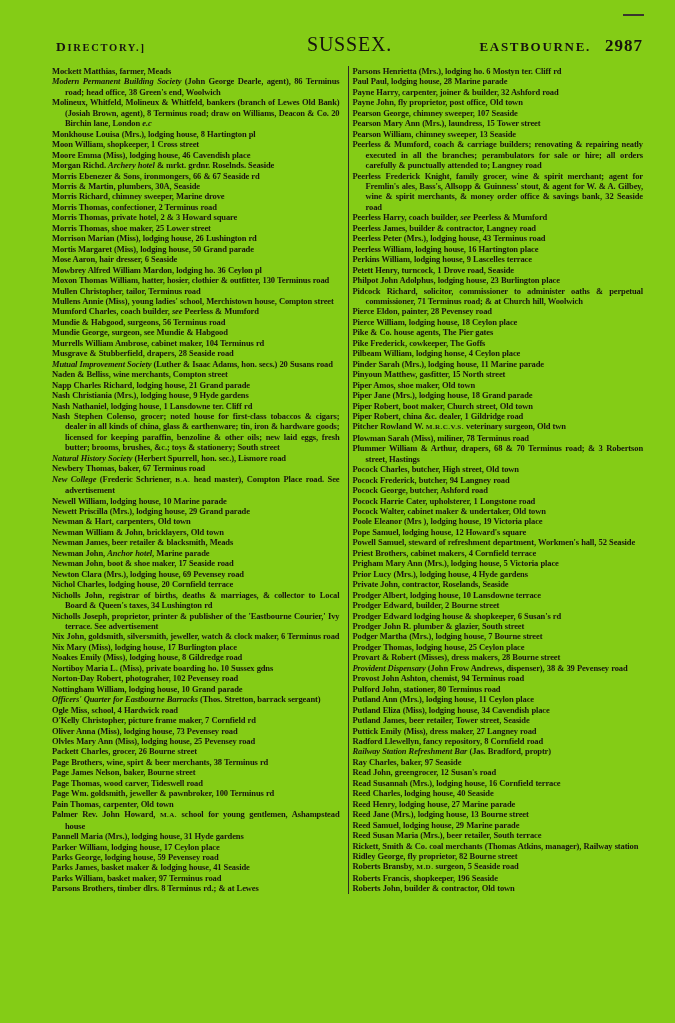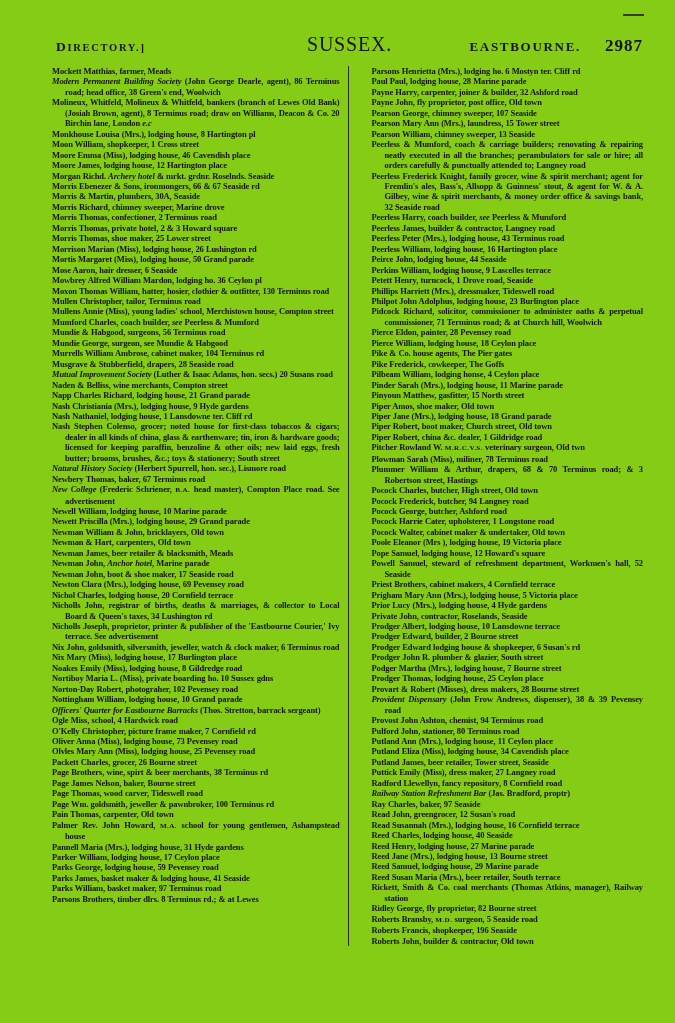--- a/index.html
+++ b/index.html
@@ -22,29 +22,29 @@
   .hdr-left{
     font-size:10.5px;letter-spacing:1.7px;font-weight:600;white-space:nowrap;
   }
   .hdr-left::first-letter{font-size:13.5px;}
   .hdr-center{
     font-size:20px;font-weight:normal;letter-spacing:0.8px;text-align:right;white-space:nowrap;
   }
   .hdr-right{text-align:right;white-space:nowrap;}
   .town{font-size:13px;font-weight:bold;letter-spacing:1.7px;}
   .town::first-letter{font-size:13.5px;}
-  .pageno{font-size:17px;font-weight:bold;letter-spacing:1px;margin-left:20px;}
+  .pageno{font-size:17px;font-weight:bold;letter-spacing:1px;margin-left:10px;}
   .columns{
     display:flex;
     padding:6px 32px 0 52px;
-    align-items:flex-start;
+    align-items:flex-end;
   }
   .col{width:50%;box-sizing:border-box;}
   .col-left{padding-right:8px;}
-  .col-right{border-left:1px solid #2e2a24;padding-left:23px;}
+  .col-right{border-left:1px solid #2e2a24;padding-left:4px;}
   .entry{
     margin:0;
     font-size:8.5px;
     line-height:10.46px;
     font-weight:bold;
     text-align:justify;
     letter-spacing:-0.12px;
     padding-left:13px;
     text-indent:-13px;
     word-spacing:0.2px;
@@ -66,21 +66,20 @@
     </div>
   </header>
   <main class="columns">
     <div class="col col-left">
         <p class="entry">Mockett Matthias, farmer, Meads</p>
         <p class="entry"><span class="it">Modern Permanent Building Society</span> (John George Dearle, agent), 86 Terminus road; head office, 38 Green's end, Woolwich</p>
         <p class="entry">Molineux, Whitfeld, Molineux &amp; Whitfeld, bankers (branch of Lewes Old Bank) (Josiah Brown, agent), 8 Terminus road; draw on Williams, Deacon &amp; Co. 20 Birchin lane, London <span class="it">e.c</span></p>
         <p class="entry">Monkhouse Louisa (Mrs.), lodging house, 8 Hartington pl</p>
         <p class="entry">Moon William, shopkeeper, 1 Cross street</p>
         <p class="entry">Moore Emma (Miss), lodging house, 46 Cavendish place</p>
-        <p class="entry">Moore James, lodging house, 12 Hartington place</p>
         <p class="entry">Morgan Richd. <span class="it">Archery hotel</span> &amp; mrkt. grdnr. Roselnds. Seaside</p>
         <p class="entry">Morris Ebenezer &amp; Sons, ironmongers, 66 &amp; 67 Seaside rd</p>
         <p class="entry">Morris &amp; Martin, plumbers, 30A, Seaside</p>
         <p class="entry">Morris Richard, chimney sweeper, Marine drove</p>
         <p class="entry">Morris Thomas, confectioner, 2 Terminus road</p>
         <p class="entry">Morris Thomas, private hotel, 2 &amp; 3 Howard square</p>
         <p class="entry">Morris Thomas, shoe maker, 25 Lower street</p>
         <p class="entry">Morrison Marian (Miss), lodging house, 26 Lushington rd</p>
         <p class="entry">Mortis Margaret (Miss), lodging house, 50 Grand parade</p>
         <p class="entry">Mose Aaron, hair dresser, 6 Seaside</p>
@@ -97,22 +96,22 @@
         <p class="entry">Naden &amp; Belliss, wine merchants, Compton street</p>
         <p class="entry">Napp Charles Richard, lodging house, 21 Grand parade</p>
         <p class="entry">Nash Christiania (Mrs.), lodging house, 9 Hyde gardens</p>
         <p class="entry">Nash Nathaniel, lodging house, 1 Lansdowne ter. Cliff rd</p>
         <p class="entry">Nash Stephen Colenso, grocer; noted house for first-class tobaccos &amp; cigars; dealer in all kinds of china, glass &amp; earthenware; tin, iron &amp; hardware goods; licensed for keeping paraffin, benzoline &amp; other oils; new laid eggs, fresh butter; brooms, brushes, &amp;c.; toys &amp; stationery; South street</p>
         <p class="entry"><span class="it">Natural History Society</span> (Herbert Spurrell, hon. sec.), Lismore road</p>
         <p class="entry">Newbery Thomas, baker, 67 Terminus road</p>
         <p class="entry"><span class="it">New College</span> (Frederic Schriener, <span class="sc">B.A.</span> head master), Compton Place road. See advertisement</p>
         <p class="entry">Newell William, lodging house, 10 Marine parade</p>
         <p class="entry">Newett Priscilla (Mrs.), lodging house, 29 Grand parade</p>
+        <p class="entry">Newman &amp; Hart, carpenters, Old town</p>
         <p class="entry">Newman William &amp; John, bricklayers, Old town</p>
-        <p class="entry">Newman &amp; Hart, carpenters, Old town</p>
         <p class="entry">Newman James, beer retailer &amp; blacksmith, Meads</p>
         <p class="entry">Newman John, <span class="it">Anchor hotel</span>, Marine parade</p>
         <p class="entry">Newman John, boot &amp; shoe maker, 17 Seaside road</p>
         <p class="entry">Newton Clara (Mrs.), lodging house, 69 Pevensey road</p>
         <p class="entry">Nichol Charles, lodging house, 20 Cornfield terrace</p>
         <p class="entry">Nicholls John, registrar of births, deaths &amp; marriages, &amp; collector to Local Board &amp; Queen's taxes, 34 Lushington rd</p>
         <p class="entry">Nicholls Joseph, proprietor, printer &amp; publisher of the 'Eastbourne Courier,' Ivy terrace. See advertisement</p>
         <p class="entry">Nix John, goldsmith, silversmith, jeweller, watch &amp; clock maker, 6 Terminus road</p>
         <p class="entry">Nix Mary (Miss), lodging house, 17 Burlington place</p>
         <p class="entry">Noakes Emily (Miss), lodging house, 8 Gildredge road</p>
@@ -145,24 +144,22 @@
         <p class="entry">Payne John, fly proprietor, post office, Old town</p>
         <p class="entry">Pearson George, chimney sweeper, 107 Seaside</p>
         <p class="entry">Pearson Mary Ann (Mrs.), laundress, 15 Tower street</p>
         <p class="entry">Pearson William, chimney sweeper, 13 Seaside</p>
         <p class="entry">Peerless &amp; Mumford, coach &amp; carriage builders; renovating &amp; repairing neatly executed in all the branches; perambulators for sale or hire; all orders carefully &amp; punctually attended to; Langney road</p>
         <p class="entry">Peerless Frederick Knight, family grocer, wine &amp; spirit merchant; agent for Fremlin's ales, Bass's, Allsopp &amp; Guinness' stout, &amp; agent for W. &amp; A. Gilbey, wine &amp; spirit merchants, &amp; money order office &amp; savings bank, 32 Seaside road</p>
         <p class="entry">Peerless Harry, coach builder, <span class="it">see</span> Peerless &amp; Mumford</p>
         <p class="entry">Peerless James, builder &amp; contractor, Langney road</p>
         <p class="entry">Peerless Peter (Mrs.), lodging house, 43 Terminus road</p>
         <p class="entry">Peerless William, lodging house, 16 Hartington place</p>
-        <p class="entry">Peirce John, lodging house, 44 Seaside</p>
         <p class="entry">Perkins William, lodging house, 9 Lascelles terrace</p>
         <p class="entry">Petett Henry, turncock, 1 Drove road, Seaside</p>
-        <p class="entry">Phillips Harriett (Mrs.), dressmaker, Tideswell road</p>
         <p class="entry">Philpot John Adolphus, lodging house, 23 Burlington place</p>
         <p class="entry">Pidcock Richard, solicitor, commissioner to administer oaths &amp; perpetual commissioner, 71 Terminus road; &amp; at Church hill, Woolwich</p>
         <p class="entry">Pierce Eldon, painter, 28 Pevensey road</p>
         <p class="entry">Pierce William, lodging house, 18 Ceylon place</p>
         <p class="entry">Pike &amp; Co. house agents, The Pier gates</p>
         <p class="entry">Pike Frederick, cowkeeper, The Goffs</p>
         <p class="entry">Pilbeam William, lodging honse, 4 Ceylon place</p>
         <p class="entry">Pinder Sarah (Mrs.), lodging house, 11 Marine parade</p>
         <p class="entry">Pinyoun Matthew, gasfitter, 15 North street</p>
         <p class="entry">Piper Amos, shoe maker, Old town</p>

